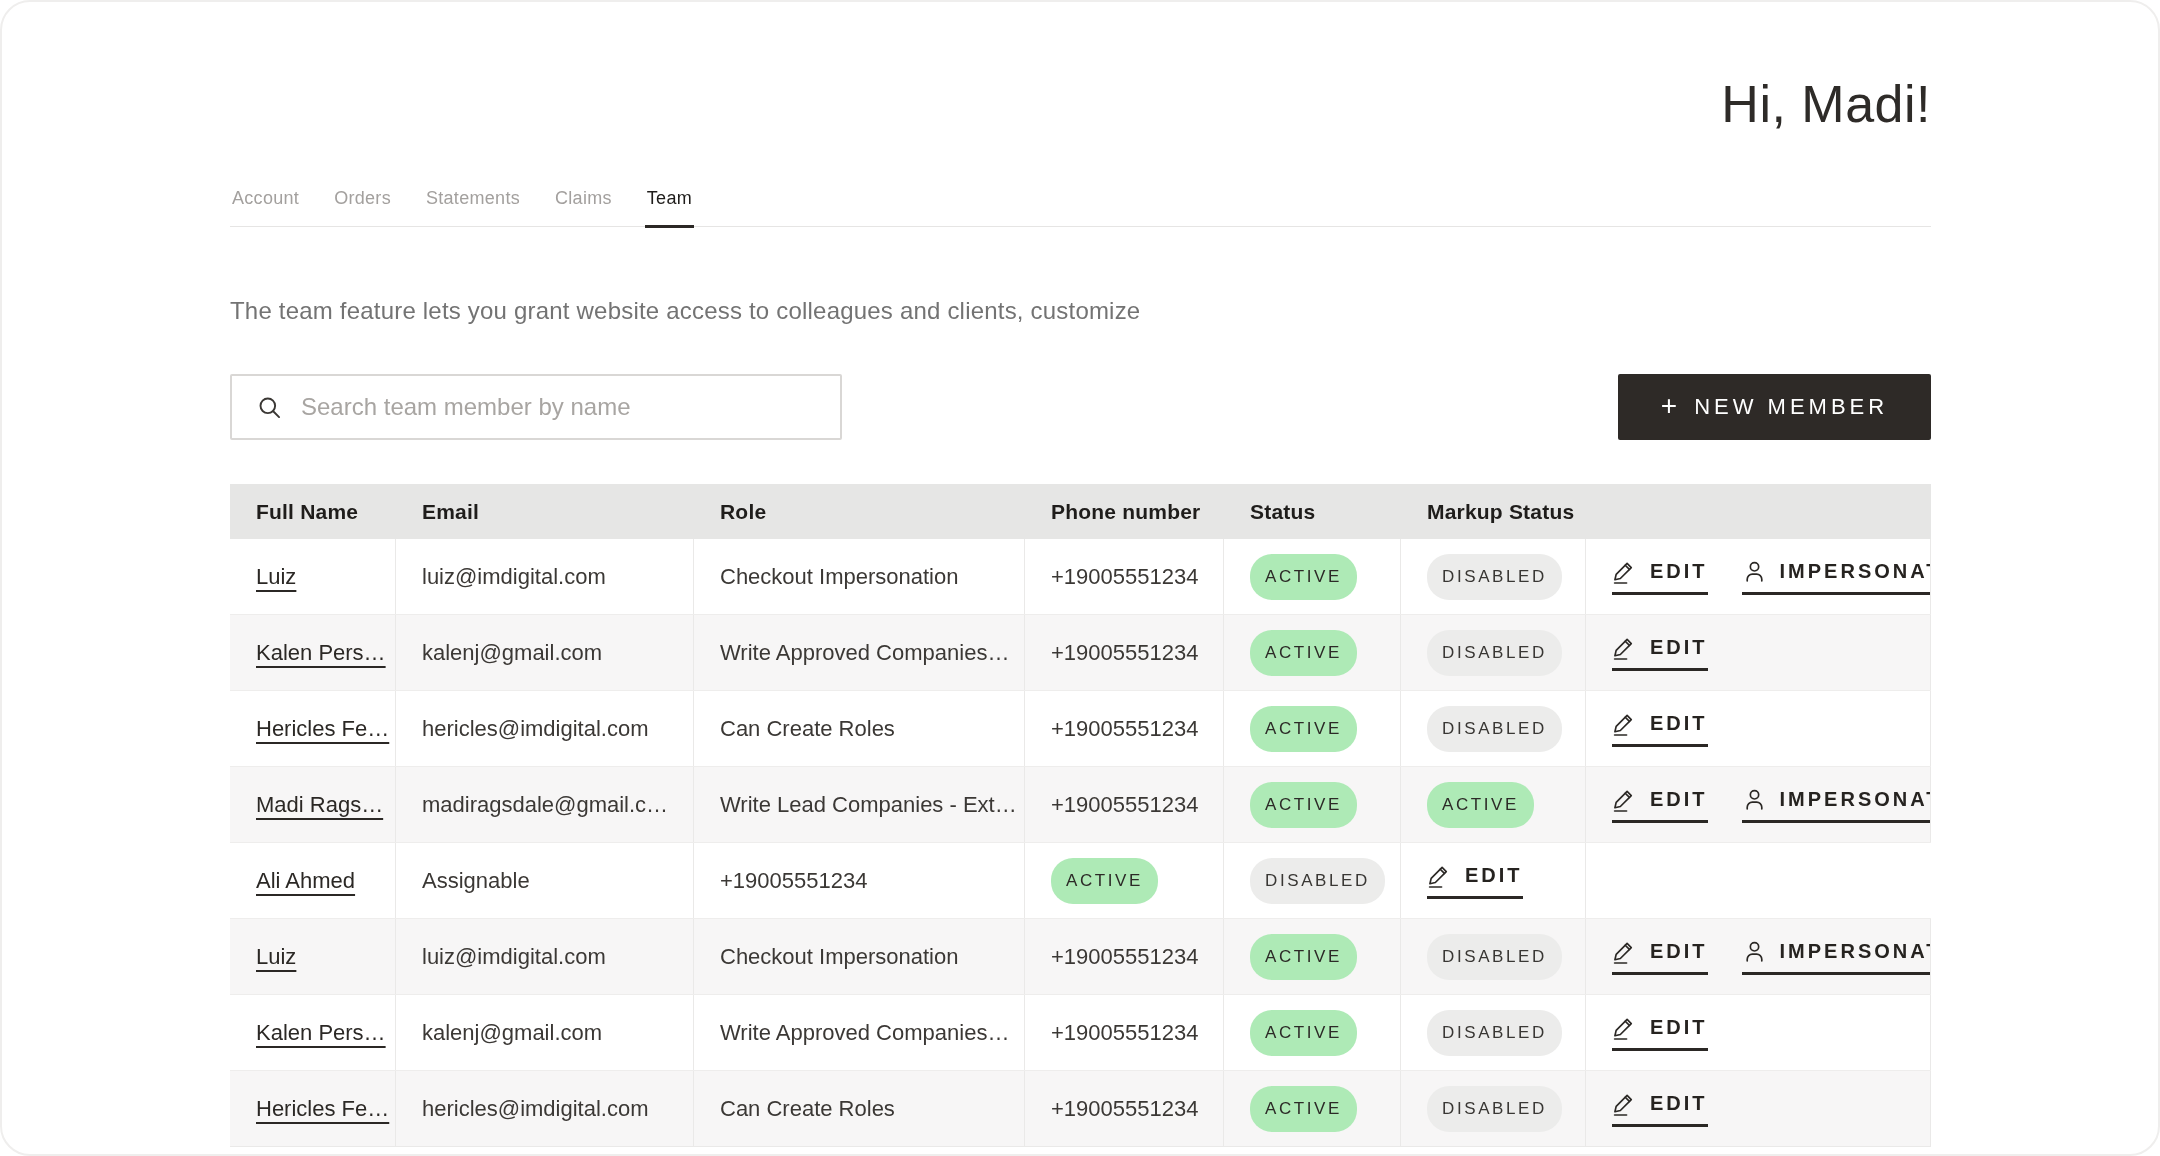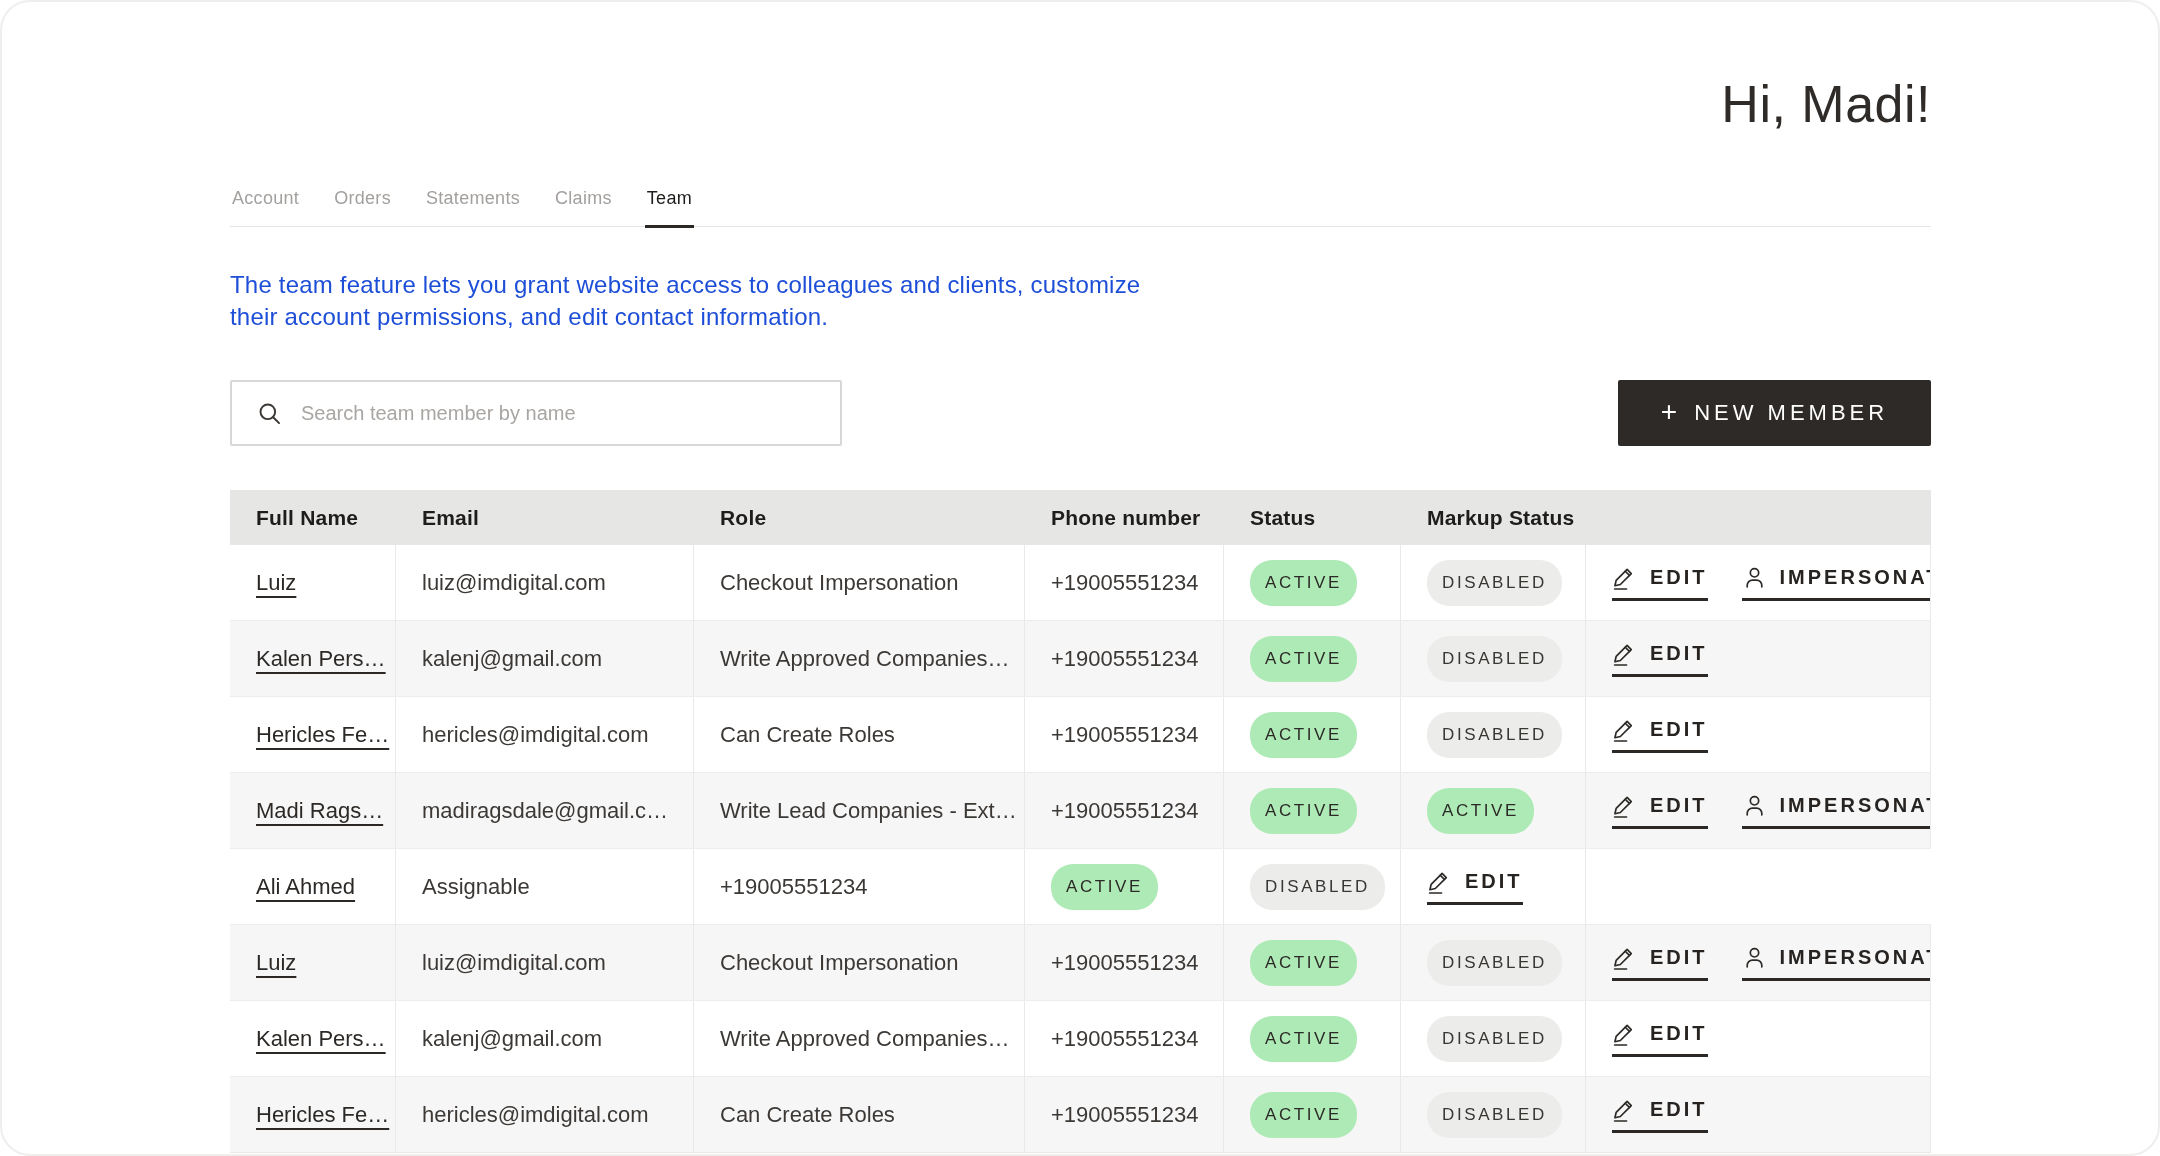--- a/index.html
+++ b/index.html
@@ -29,34 +29,34 @@
     cursor: pointer; position: relative; letter-spacing: 0.3px;
   }
   .tab.active { color: #1f1d1b; }
   .tab.active::after {
     content: ""; position: absolute; left: 0; right: 0; bottom: -2px;
     height: 3px; background: #2b2825;
   }
 
   
   .description {
-    margin-top: 42px; font-size: 24px; line-height: 32px; color: #1d4ed8;
+    margin-top: 68px; font-size: 24px; line-height: 32px; color: #737373;
     letter-spacing: 0.2px;
   }
 
   
   .controls { margin-top: 47px; display: flex; justify-content: space-between; align-items: center; }
   .search-box {
     width: 612px; height: 66px; box-sizing: border-box;
     border: 2px solid #d9d7d5; border-radius: 2px; background: #fff;
     display: flex; align-items: center; gap: 16px; padding: 0 18px 0 24px;
   }
   .search-box svg { flex: 0 0 auto; }
   .search-input {
-    border: none; outline: none; flex: 1; font-size: 20px;
+    border: none; outline: none; flex: 1; font-size: 24px;
     font-family: "Liberation Sans", sans-serif; color: #2b2825; background: transparent;
   }
   .search-input::placeholder { color: #a8a5a2; }
   .new-member-btn {
     min-width: 313px; height: 66px; box-sizing: border-box;
     background: #2e2a27; color: #ffffff; border: none; border-radius: 2px;
     display: flex; align-items: center; justify-content: center; gap: 17px;
     font-family: "Liberation Sans", sans-serif;
     font-size: 22px; letter-spacing: 4px; cursor: pointer; padding: 0 26px;
   }
@@ -113,21 +113,20 @@
   <div class="tabs" id="tabs">
       <div class="tab">Account</div>
       <div class="tab">Orders</div>
       <div class="tab">Statements</div>
       <div class="tab">Claims</div>
       <div class="tab active">Team</div>
     </div>
 
   <div class="description">
     <div>The team feature lets you grant website access to colleagues and clients, customize</div>
-    <div>their account permissions, and edit contact information.</div>
   </div>
 
   <div class="controls">
     <div class="search-box">
       <svg width="27" height="27" viewBox="0 0 24 24" fill="none" stroke="#3a3734" stroke-width="1.7" stroke-linecap="round">
         <circle cx="10.5" cy="10.5" r="6.5"></circle>
         <line x1="15.3" y1="15.3" x2="20.5" y2="20.5"></line>
       </svg>
       <input class="search-input" type="text" placeholder="Search team member by name" style="">
     </div>

